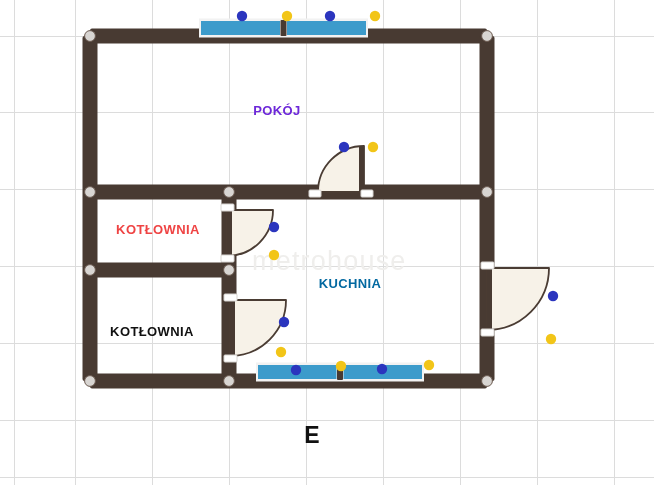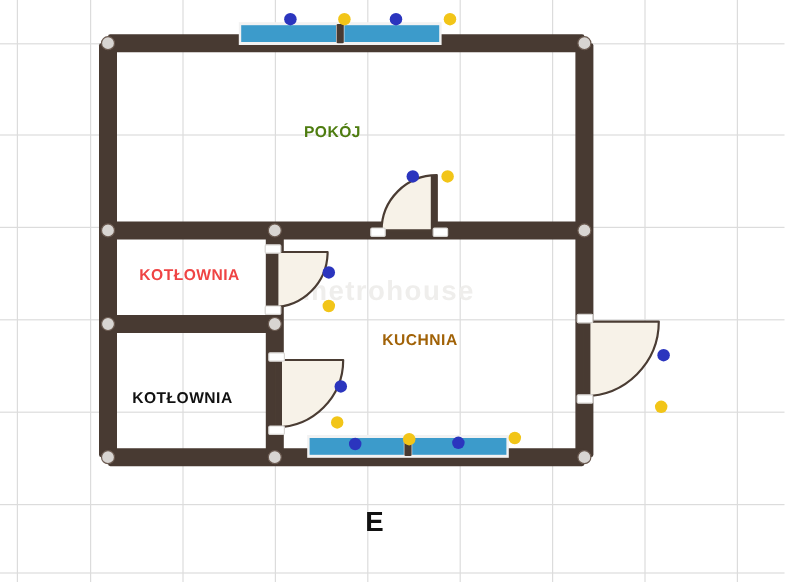--- a/index.html
+++ b/index.html
@@ -25,25 +25,25 @@
     position: absolute;
     background: #dcdcdc;
   }
   #grid .gl-v { width: 1px; top: 0; bottom: 0; }
   #grid .gl-h { height: 1px; left: 0; right: 0; }
 
   
   #watermark {
     position: absolute;
     left: 252px;
-    top: 229px;
-    font-size: 23px;
+    top: 246px;
+    font-size: 27px;
     letter-spacing: 1.2px;
     color: #efeeec;
-    font-weight: 700;
+    font-weight: 400;
     white-space: nowrap;
     user-select: none;
   }
 
   
   #plan {
     position: absolute;
     left: 0; top: 0;
     width: 654px; height: 485px;
   }
@@ -152,17 +152,17 @@
       <circle cx="296" cy="370" r="5.2" fill="#2B35BE"></circle>
       <circle cx="341" cy="366" r="5.2" fill="#F2C518"></circle>
       <circle cx="382" cy="369" r="5.2" fill="#2B35BE"></circle>
       <circle cx="429" cy="365" r="5.2" fill="#F2C518"></circle>
       <circle cx="553" cy="296" r="5.2" fill="#2B35BE"></circle>
       <circle cx="551" cy="339" r="5.2" fill="#F2C518"></circle>
     </svg>
 
   <div id="compass" style="color: rgb(17, 17, 17);">E</div>
 
-<div class="room-label" style="left: 277px; top: 110px; color: #4d7c0f;">POKÓJ</div>
+<div class="room-label" style="left: 277px; top: 110px; color: #6d28d9;">POKÓJ</div>
     <div class="room-label" style="left: 158px; top: 229px; color: #ef4444;">KOTŁOWNIA</div>
     <div class="room-label" style="left: 152px; top: 331px; color: rgb(17, 17, 17);">KOTŁOWNIA</div>
-    <div class="room-label" style="left: 350px; top: 283px; color: #a16207;">KUCHNIA</div>
+    <div class="room-label" style="left: 350px; top: 283px; color: #0369a1;">KUCHNIA</div>
   </div>
 
 </body></html>

